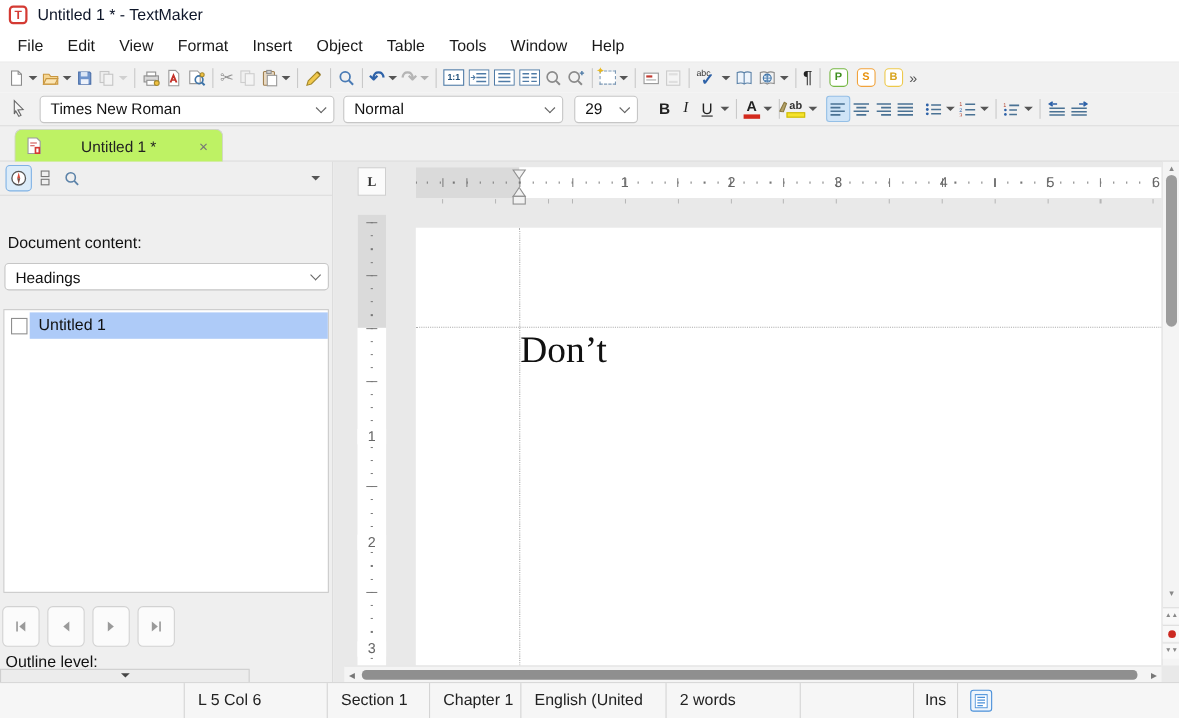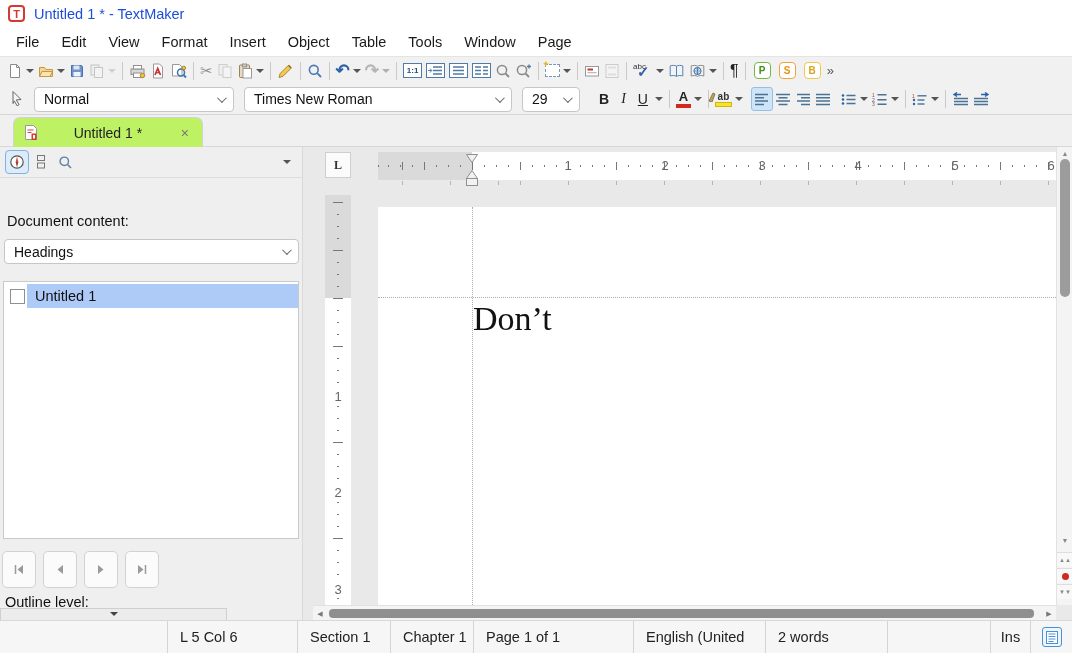--- a/index.html
+++ b/index.html
@@ -2,21 +2,21 @@
 <html><head>
 <meta charset="utf-8">
 <style>
   * { box-sizing: border-box; margin: 0; padding: 0; }
   html,body { width:1072px; height:653px; overflow:hidden; }
   body { font-family:"Liberation Sans", sans-serif; background:#fff; position:relative; color:#1a1a1a; }
 
   
   .titlebar { position:absolute; left:0; top:0; width:1072px; height:27px; background:#fff; display:flex; align-items:center; padding-left:8px; }
   .app-icon { width:17px; height:17px; border:2px solid #d43a33; border-radius:4px; color:#d43a33; font-size:11px; font-weight:bold; display:flex; align-items:center; justify-content:center; background:#fff; }
-  .title-text { margin-left:9px; font-size:14.5px; color:#1d4ed8; }
+  .title-text { margin-left:9px; font-size:14.5px; color:#0f172a; }
 
   
   .menubar { position:absolute; left:0; top:27px; width:1072px; height:30px; background:#fff; display:flex; align-items:center; padding-left:5px; border-bottom:1px solid #e4e4e4; }
   .menu-item { padding:4px 11px; font-size:14.5px; color:#1a1a1a; cursor:default; }
 
   
   .toolbar1 { position:absolute; left:0; top:57px; width:1072px; height:27px; background:#f1f1f1; display:flex; align-items:center; padding-left:5px; }
   .toolbar2 { position:absolute; left:0; top:84px; width:1072px; height:31px; background:#f1f1f1; border-bottom:1px solid #d6d6d6; display:flex; align-items:center; padding-left:7px; }
   .tb { height:24px; display:flex; align-items:center; justify-content:center; padding:0 2px; border-radius:3px; }
   .tb.sel { background:#cfe4f7; border:1px solid #94bfe6; }
@@ -112,21 +112,21 @@
 <div class="menubar">
   <span class="menu-item">File</span>
   <span class="menu-item">Edit</span>
   <span class="menu-item">View</span>
   <span class="menu-item">Format</span>
   <span class="menu-item">Insert</span>
   <span class="menu-item">Object</span>
   <span class="menu-item">Table</span>
   <span class="menu-item">Tools</span>
   <span class="menu-item">Window</span>
-  <span class="menu-item">Page</span>
+  <span class="menu-item">Help</span>
 </div>
 
 <div class="toolbar1">
   <div class="tb">
     <span>
         <svg width="16" height="16">
           <path d="M3.5 1.5h6l3 3v10h-9z" fill="#fff" stroke="#8a8a8a"></path>
           <path d="M9.5 1.5v3h3" fill="none" stroke="#8a8a8a"></path>
         </svg>
       </span>
@@ -356,26 +356,26 @@
 </div>
 
 <div class="toolbar2">
   <div class="tb">
     <span>
         <svg width="15" height="18">
           <path d="M4 1.5l8 8-4.7.4 2.8 4.8-2 1.1-2.8-4.9L4 13.6z" fill="#f5f5f5" stroke="#666"></path>
         </svg>
       </span>
   </div>
+  <div class="combo" style="width:268px;margin-left:10px;">
+    <span>Times New Roman</span>
+      <span class="chev"></span>
+  </div>
   <div class="combo" style="width:200px;margin-left:8px;">
     <span>Normal</span>
-      <span class="chev"></span>
-  </div>
-  <div class="combo" style="width:268px;margin-left:10px;">
-    <span>Times New Roman</span>
       <span class="chev"></span>
   </div>
   <div class="combo" style="width:58px;margin-left:10px;">
     <span>29</span>
       <span class="chev"></span>
   </div>
   <div class="tb" style="margin-left:13px;">
       <span class="fmt-letter" style="font-weight:bold;">B</span>
     </div>
   <div class="tb">
@@ -631,21 +631,20 @@
     <div class="hthumb"></div>
     <span class="harrow" style="right:0;">▶</span>
   </div>
 </div>
 
 <div class="statusbar">
   <div class="st first" style="width:167px;"></div>
   <div class="st" style="width:130px;">L 5 Col 6</div>
   <div class="st" style="width:93px;">Section 1</div>
   <div class="st" style="width:83px;">Chapter 1</div>
-  <div class="st" style="width:160px;">Page 1 of 1</div>
   <div class="st" style="width:132px;">English (United</div>
   <div class="st" style="width:122px;">2 words</div>
   <div class="st" style="width:103px;"></div>
   <div class="st center" style="width:40px;">Ins</div>
   <div class="st center" style="width:42px;">
     <span class="view-btn">
         <svg width="12" height="13">
           <rect x="0.5" y="0.5" width="11" height="12" fill="#fff" stroke="#4a90d9"></rect>
           <path d="M2.5 3h7M2.5 5.5h7M2.5 8h7M2.5 10.5h5" stroke="#4a90d9" stroke-width="1"></path>
         </svg>

